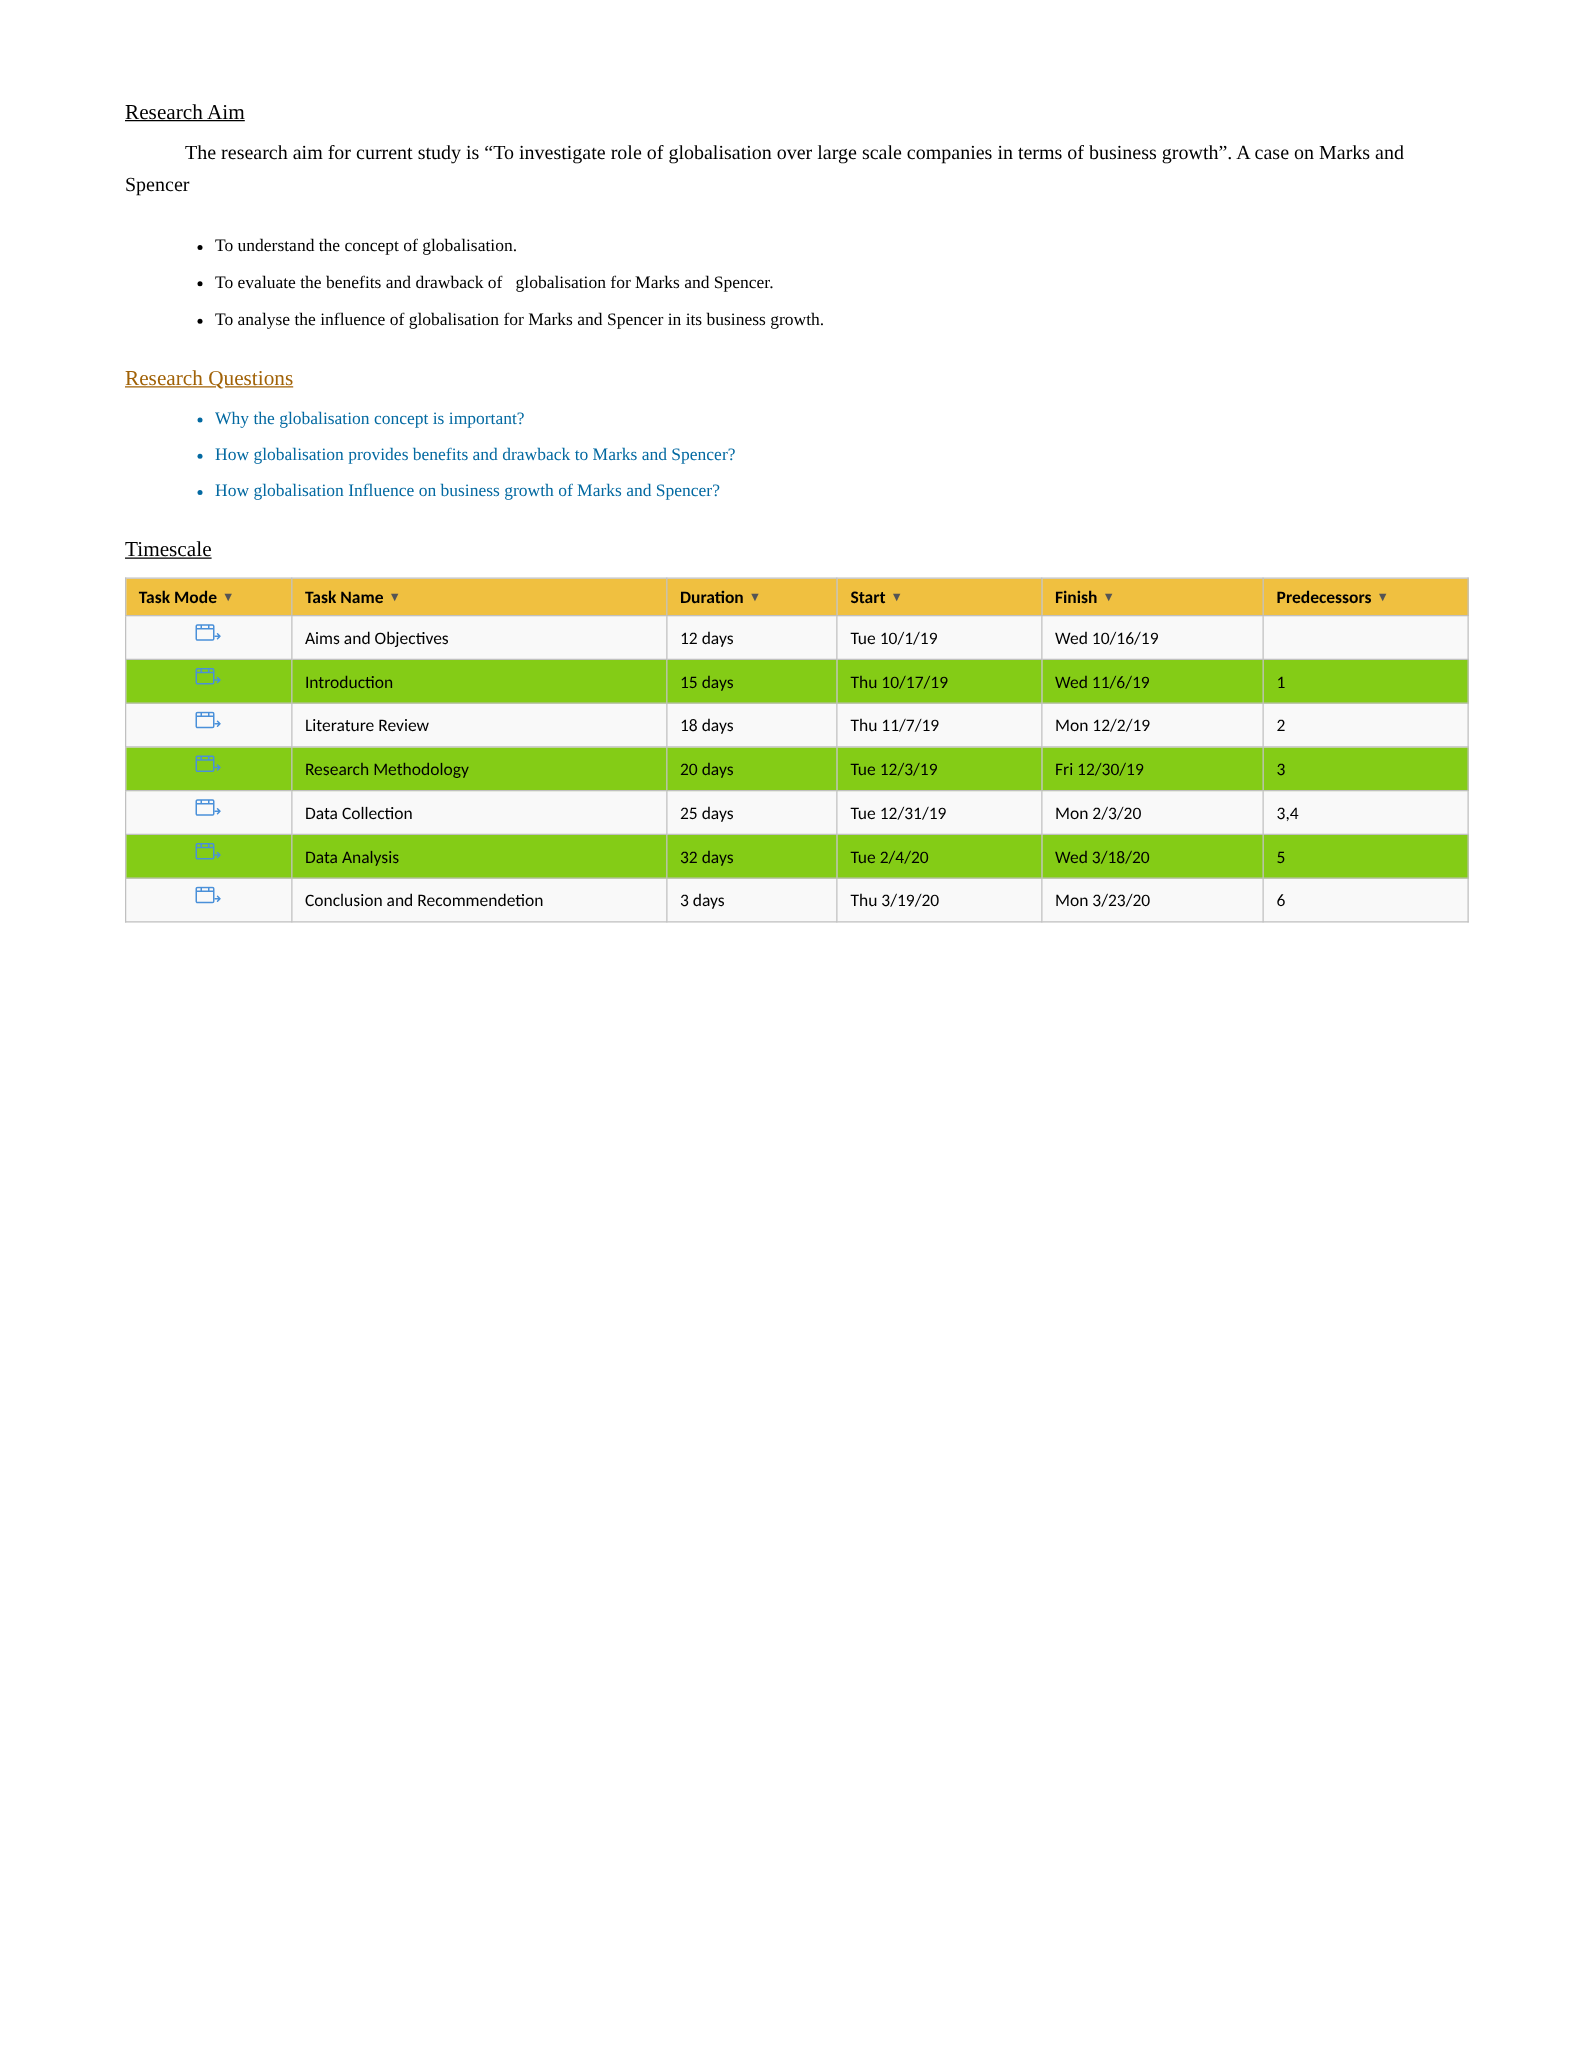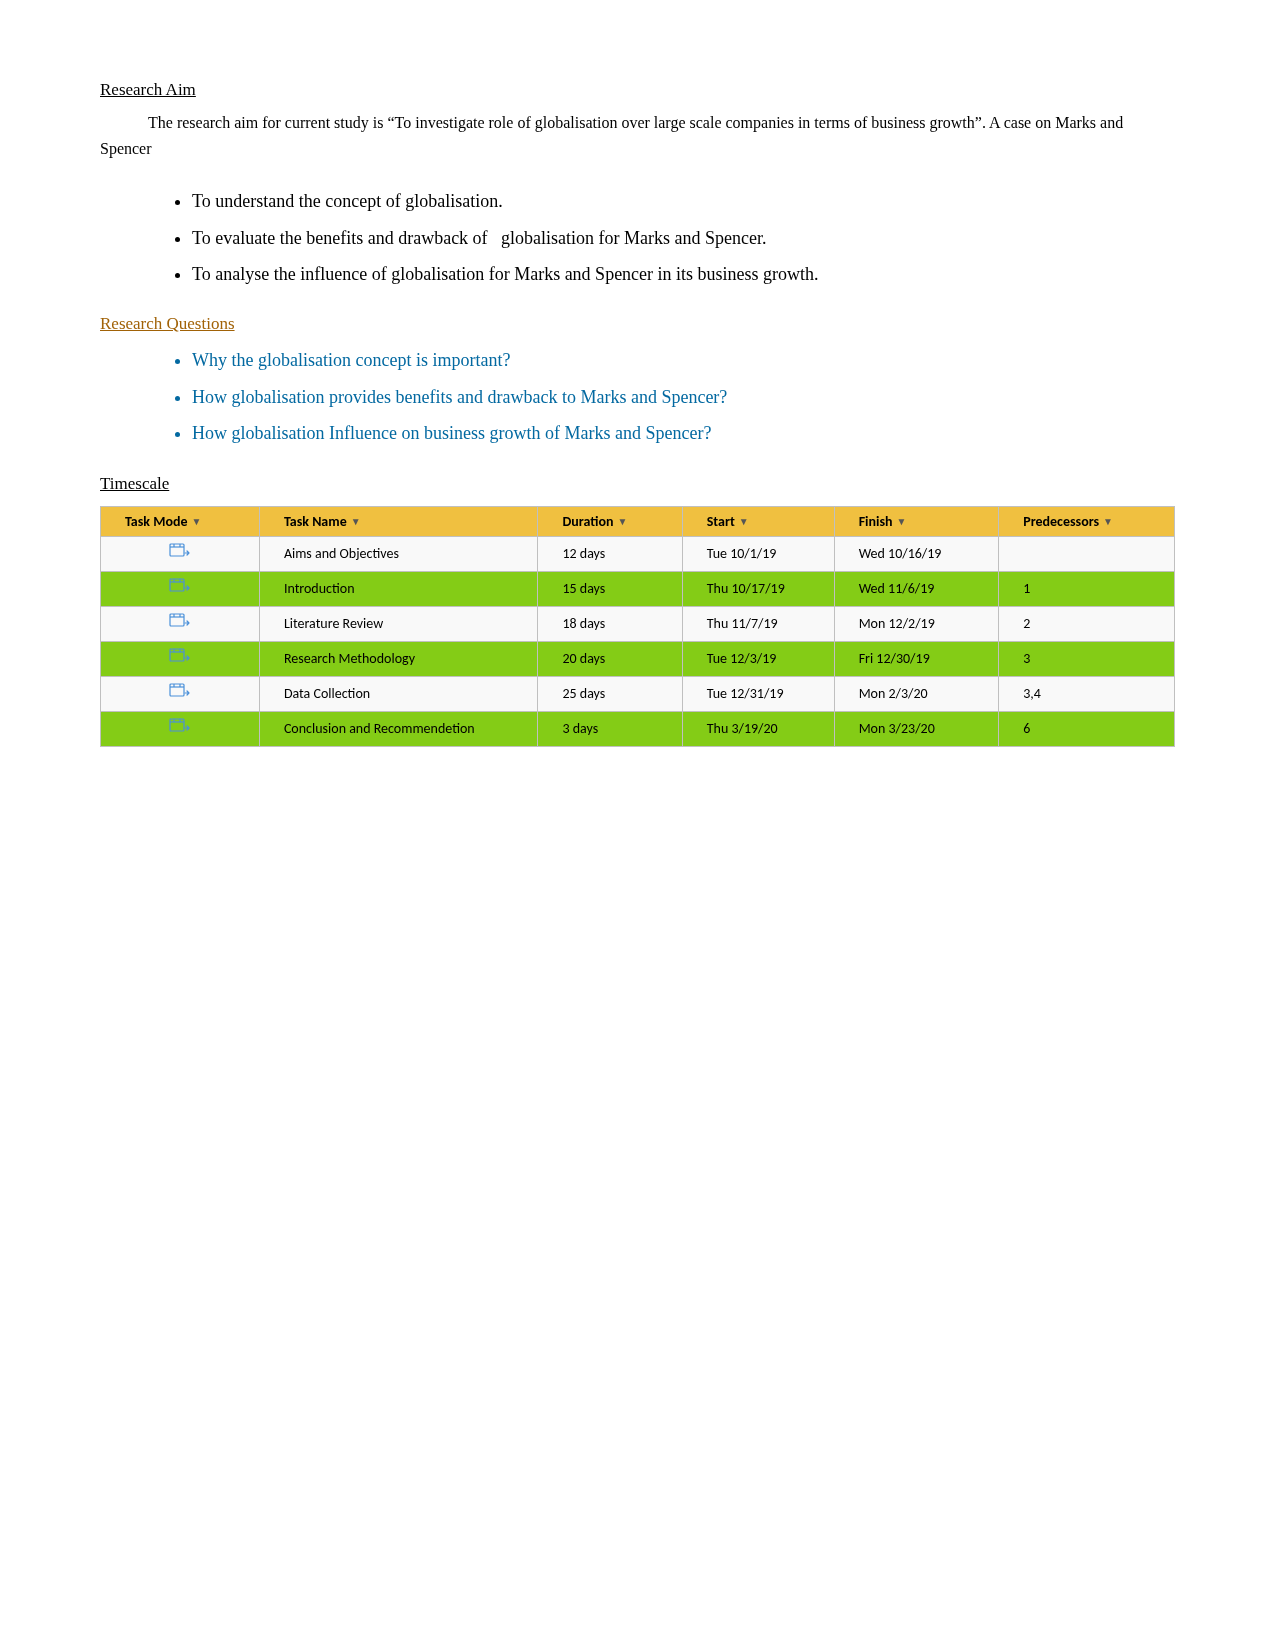--- a/index.html
+++ b/index.html
@@ -36,44 +36,44 @@
 
     .paragraph {
       text-indent: 48px;
       line-height: 1.6;
       font-size: 16px;
       margin-bottom: 6px;
     }
 
     .bullet-list {
       list-style: disc;
-      margin-left: 92px;
+      margin-left: 72px;
       line-height: 1.8;
-      font-size: 18px;
+      font-size: 14px;
     }
 
     .bullet-list li {
       margin-bottom: 4px;
     }
 
     .bullet-list li.blue {
       color: #0369a1;
     }
 
     .timescale-table {
       width: 100%;
       border-collapse: collapse;
       margin-top: 12px;
       font-size: 14px;
       font-family: Calibri, Arial, sans-serif;
     }
 
     .timescale-table th, .timescale-table td {
       border: 1px solid #c0c0c0;
-      padding: 6px 24px;
+      padding: 6px 10px;
       vertical-align: middle;
     }
 
     .timescale-table thead tr {
       background-color: #f0c040;
     }
 
     .timescale-table thead th {
       font-weight: bold;
       color: #000;
@@ -277,20 +277,36 @@
         <tr>
           <td class="col-task-mode">
       <svg width="22" height="18" viewBox="0 0 22 18" xmlns="http://www.w3.org/2000/svg">
         <rect x="1" y="1" width="14" height="12" rx="1" fill="none" stroke="#4a90d9" stroke-width="1.2"></rect>
         <line x1="1" y1="4" x2="15" y2="4" stroke="#4a90d9" stroke-width="1.2"></line>
         <line x1="5" y1="1" x2="5" y2="4" stroke="#4a90d9" stroke-width="1.2"></line>
         <line x1="11" y1="1" x2="11" y2="4" stroke="#4a90d9" stroke-width="1.2"></line>
         <path d="M16 10 L20 10 M18 8 L20 10 L18 12" stroke="#4a90d9" stroke-width="1.2" fill="none" stroke-linecap="round" stroke-linejoin="round"></path>
       </svg>
     </td>
+          <td class="col-task-name">Data Analysis</td>
+          <td class="col-duration">32 days</td>
+          <td class="col-start">Tue 2/4/20</td>
+          <td class="col-finish">Wed 3/18/20</td>
+          <td class="col-predecessors">5</td>
+        </tr>
+        <tr>
+          <td class="col-task-mode">
+      <svg width="22" height="18" viewBox="0 0 22 18" xmlns="http://www.w3.org/2000/svg">
+        <rect x="1" y="1" width="14" height="12" rx="1" fill="none" stroke="#4a90d9" stroke-width="1.2"></rect>
+        <line x1="1" y1="4" x2="15" y2="4" stroke="#4a90d9" stroke-width="1.2"></line>
+        <line x1="5" y1="1" x2="5" y2="4" stroke="#4a90d9" stroke-width="1.2"></line>
+        <line x1="11" y1="1" x2="11" y2="4" stroke="#4a90d9" stroke-width="1.2"></line>
+        <path d="M16 10 L20 10 M18 8 L20 10 L18 12" stroke="#4a90d9" stroke-width="1.2" fill="none" stroke-linecap="round" stroke-linejoin="round"></path>
+      </svg>
+    </td>
           <td class="col-task-name">Conclusion and Recommendetion</td>
           <td class="col-duration">3 days</td>
           <td class="col-start">Thu 3/19/20</td>
           <td class="col-finish">Mon 3/23/20</td>
           <td class="col-predecessors">6</td>
         </tr>
       </tbody>
   </table>
 </div>
 

